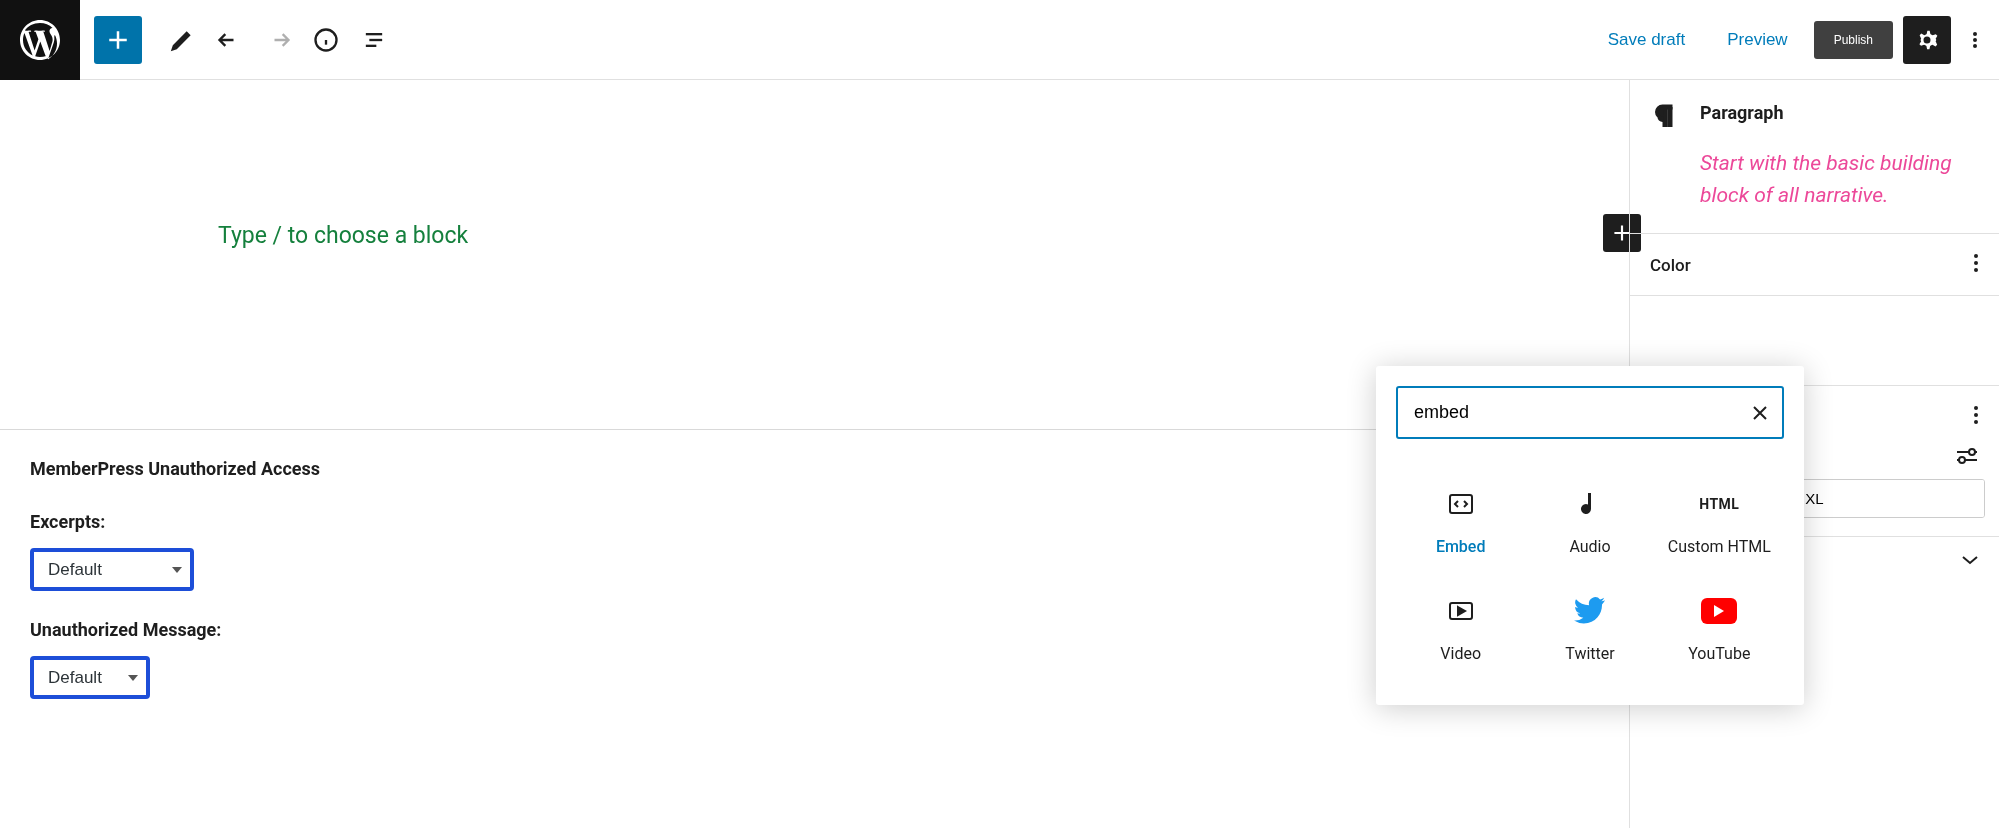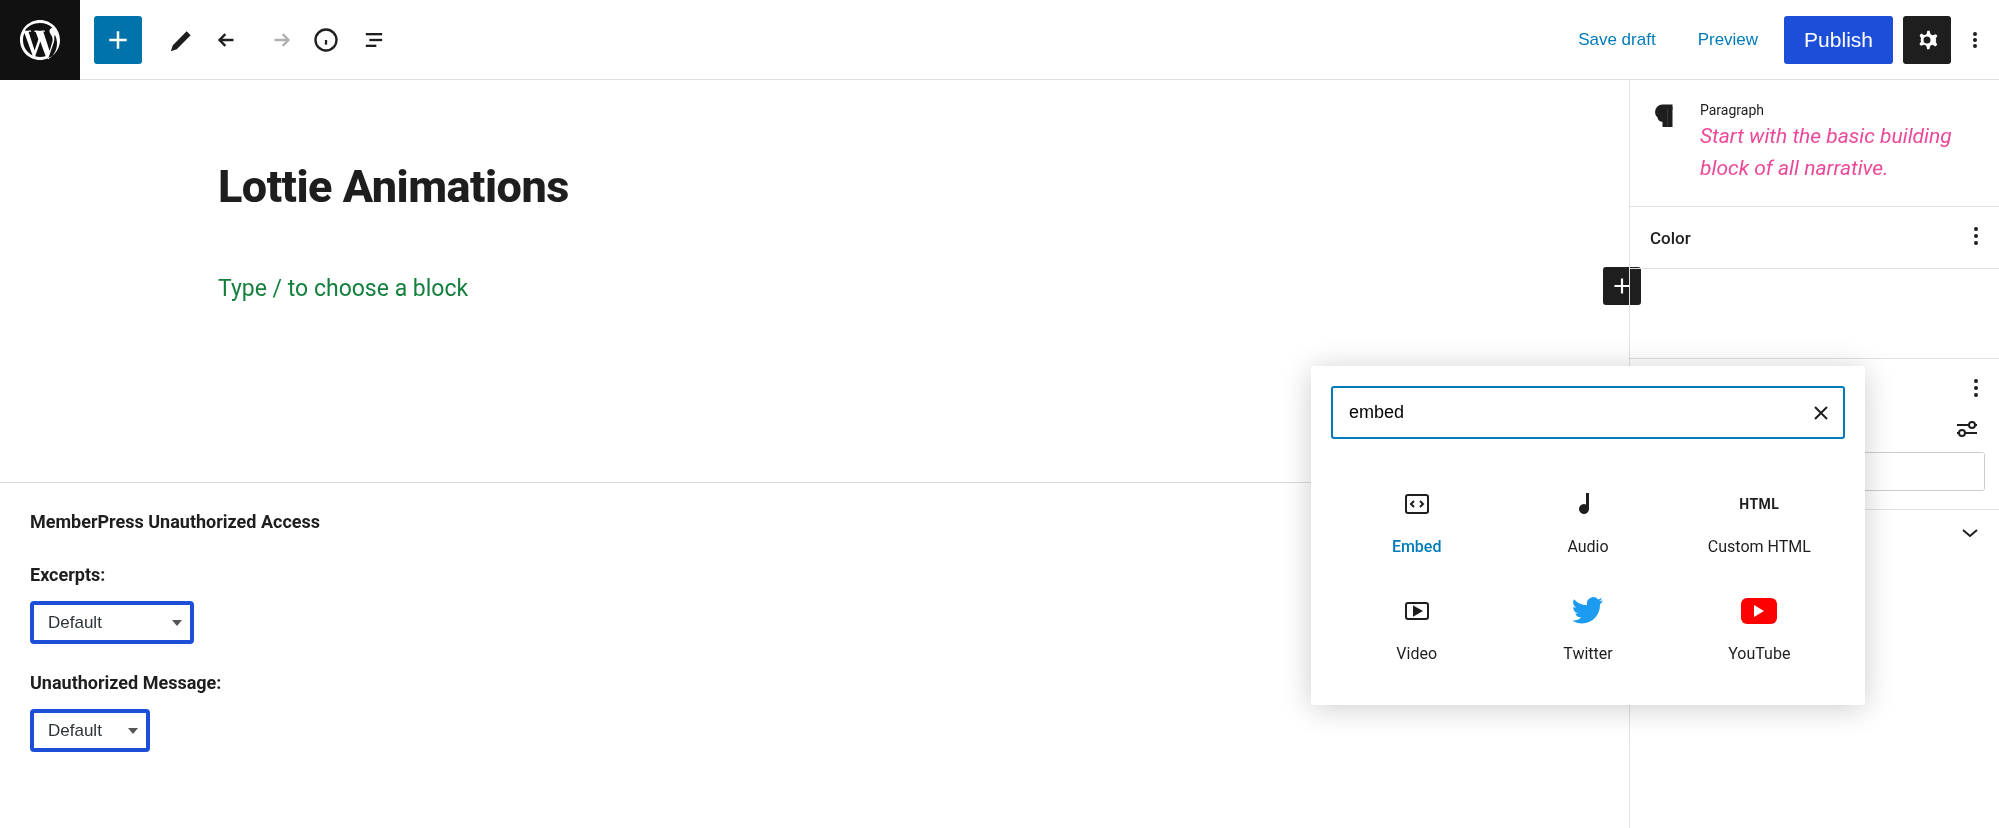--- a/index.html
+++ b/index.html
@@ -11,21 +11,21 @@
     .wp-logo { width: 80px; height: 80px; background: #111; display: flex; align-items: center; justify-content: center; }
     .wp-logo svg { width: 40px; height: 40px; fill: #fff; }
     .toolbar-group { display: flex; align-items: center; gap: 0; margin-left: 16px; }
     .toolbar-btn { width: 48px; height: 48px; display: flex; align-items: center; justify-content: center; border: none; background: transparent; cursor: pointer; border-radius: 3px; }
     .toolbar-btn svg { width: 28px; height: 28px; }
     .add-btn { background: #0073aa; color: #fff; border-radius: 3px; margin-left: 14px; }
     .add-btn svg { fill: #fff; width: 30px; height: 30px; }
     
     .toolbar-right { display: flex; align-items: center; gap: 10px; padding-right: 10px; }
     .link-btn { color: #007cba; background: none; border: none; font-size: 17px; padding: 10px 16px; cursor: pointer; font-weight: 400; }
-    .publish-btn { background: #1d4ed8; color: #fff; border: none; padding: 12px 20px; font-size: 21px; border-radius: 3px; cursor: pointer; font-weight: 400; }
+    .publish-btn { background: #404040; color: #fff; border: none; padding: 12px 20px; font-size: 12px; border-radius: 3px; cursor: pointer; font-weight: 400; }
     .settings-btn { background: #1e1e1e; color: #fff; border: none; width: 48px; height: 48px; border-radius: 3px; display: flex; align-items: center; justify-content: center; cursor: pointer; }
     .settings-btn svg { fill: #fff; width: 28px; height: 28px; }
     .more-btn { width: 28px; height: 48px; display: flex; align-items: center; justify-content: center; background: none; border: none; cursor: pointer; }
 
     
     .main-area { display: flex; height: calc(100% - 80px); }
     .editor-column { flex: 1; position: relative; }
     .sidebar { width: 370px; border-left: 1px solid #e0e0e0; position: relative; }
 
     .editor-content { padding: 80px 218px 0; }
@@ -45,36 +45,36 @@
 
     
     .sidebar-tabs { display: flex; align-items: center; border-bottom: 1px solid #e0e0e0; padding: 0 8px; height: 66px; position: relative; }
     .tab-btn { background: none; border: none; padding: 0 20px; height: 100%; font-size: 18px; color: #1e1e1e; cursor: pointer; position: relative; font-weight: 400; }
     .tab-btn.active { font-weight: 500; }
     .tab-btn.active::after { content: ''; position: absolute; bottom: -1px; left: 10px; right: 10px; height: 4px; background: #007cba; }
     .close-sidebar { margin-left: auto; background: none; border: none; padding: 8px; cursor: pointer; font-size: 24px; }
 
     .block-info { padding: 22px 20px; display: flex; gap: 20px; border-bottom: 1px solid #e0e0e0; }
     .block-info-icon svg { width: 30px; height: 30px; }
-    .block-info-text h3 { font-size: 14px; font-weight: 400; margin-bottom: 3px; }
+    .block-info-text h3 { font-size: 18px; font-weight: 700; margin-bottom: 25px; }
     .block-info-text p { font-size: 21px; color: #ec4899; line-height: 1.5; font-style: italic; }
 
     .panel-section { border-bottom: 1px solid #e0e0e0; }
     .panel-header { display: flex; align-items: center; justify-content: space-between; padding: 18px 20px; }
     .panel-title { font-size: 17px; font-weight: 500; }
     .panel-more { background: none; border: none; cursor: pointer; }
     
     .size-buttons { display: flex; gap: 0; border: 1px solid #ccc; border-radius: 3px; overflow: hidden; margin: 0 14px 18px 14px; }
     .size-btn { flex: 1; padding: 10px 0; background: #fff; border: none; border-right: 1px solid #ccc; font-size: 15px; cursor: pointer; }
     .size-btn:last-child { border-right: none; }
     
     .panel-caret { display: flex; justify-content: flex-end; padding: 18px 20px; }
 
     
-    .inserter-popup { position: absolute; top: 366px; left: 1311px; width: 554px; background: #fff; box-shadow: 0 3px 30px rgba(0,0,0,0.2); border-radius: 3px; z-index: 100; }
+    .inserter-popup { position: absolute; top: 366px; left: 1376px; width: 428px; background: #fff; box-shadow: 0 3px 30px rgba(0,0,0,0.2); border-radius: 3px; z-index: 100; }
     .inserter-search { padding: 20px; }
     .search-input-wrap { position: relative; border: 2px solid #007cba; border-radius: 3px; display: flex; align-items: center; }
     .search-input { flex: 1; border: none; outline: none; padding: 14px 16px; font-size: 18px; background: transparent; }
     .clear-search { background: none; border: none; padding: 0 14px; cursor: pointer; display: flex; align-items: center; }
     .clear-search svg { width: 16px; height: 16px; }
     
     .block-grid { display: grid; grid-template-columns: repeat(3, 1fr); padding: 8px 20px 24px; gap: 0; }
     .block-item { display: flex; flex-direction: column; align-items: center; padding: 18px 8px; cursor: pointer; border-radius: 3px; }
     .block-item-icon { height: 38px; display: flex; align-items: center; justify-content: center; margin-bottom: 14px; }
     .block-item-label { font-size: 16px; }
@@ -149,21 +149,20 @@
           <circle cx="3" cy="12" r="2" fill="#1e1e1e"></circle>
           <circle cx="3" cy="18" r="2" fill="#1e1e1e"></circle>
         </svg>
     </button>
   </div>
 </div>
 
 <div class="main-area">
   <div class="editor-column">
     <div class="editor-content">
-      <h1 class="page-title">Lottie Animations</h1>
       <div class="block-placeholder-wrap">
         <div class="block-placeholder">Type / to choose a block</div>
         <button class="inline-add">
           <svg viewBox="0 0 24 24">
               <path d="M11 5v6H5v2h6v6h2v-6h6v-2h-6V5z"></path>
             </svg>
         </button>
       </div>
     </div>
     <div class="divider-line"></div>

